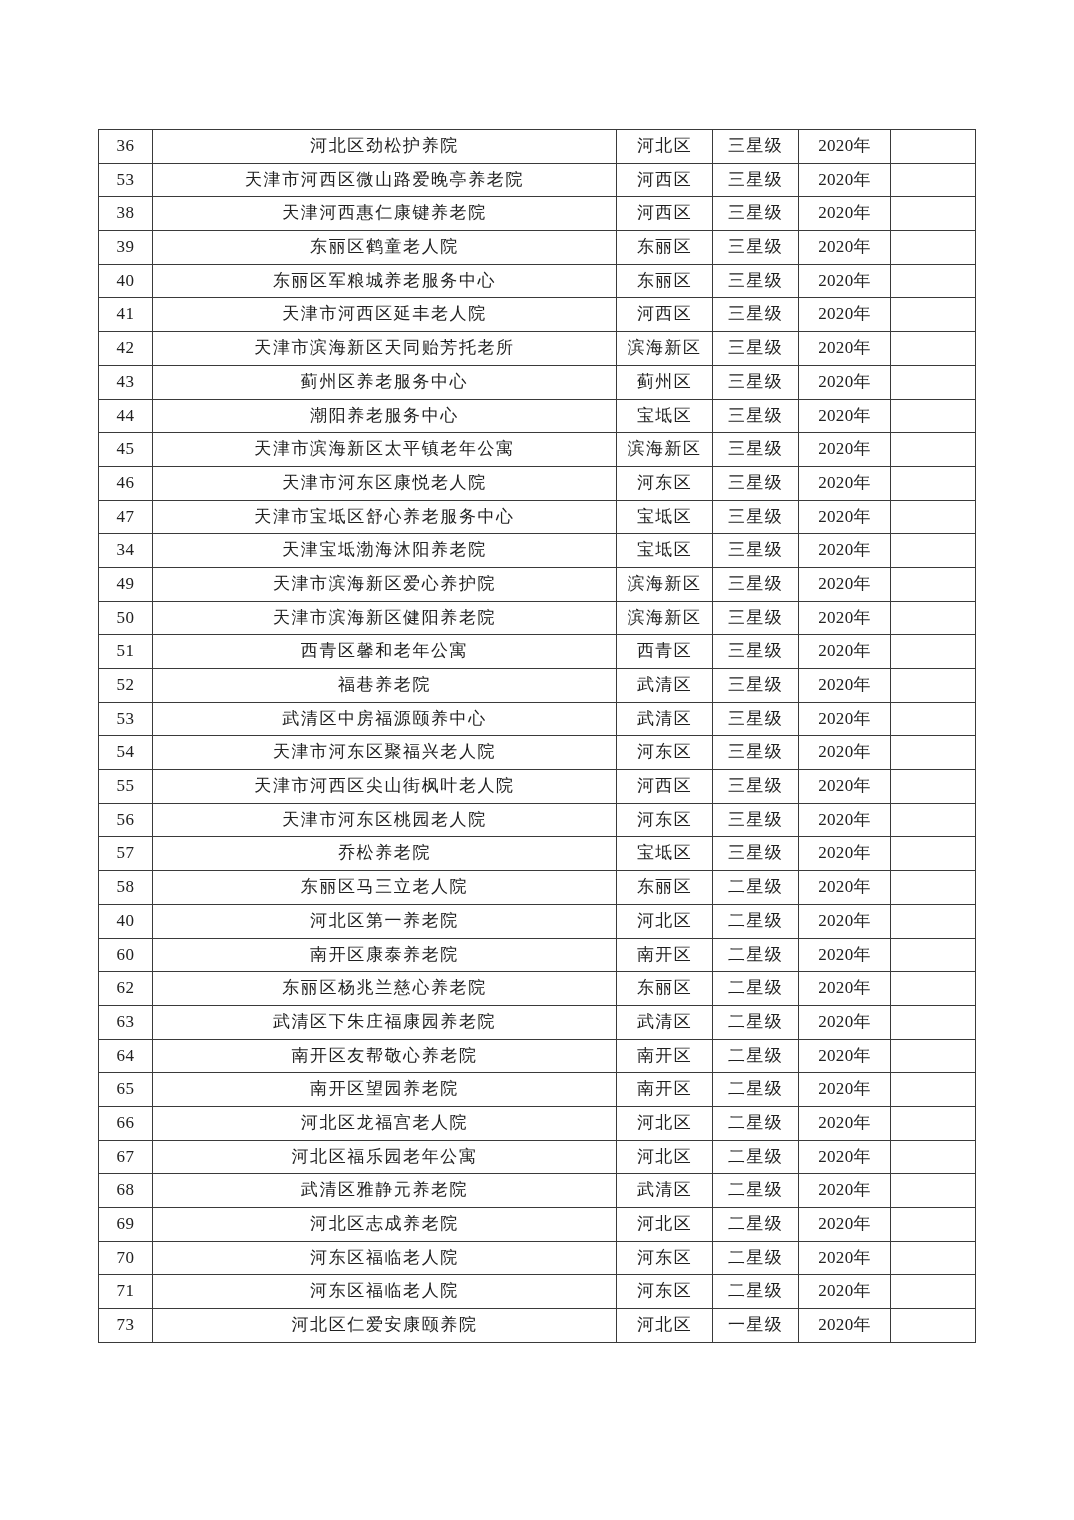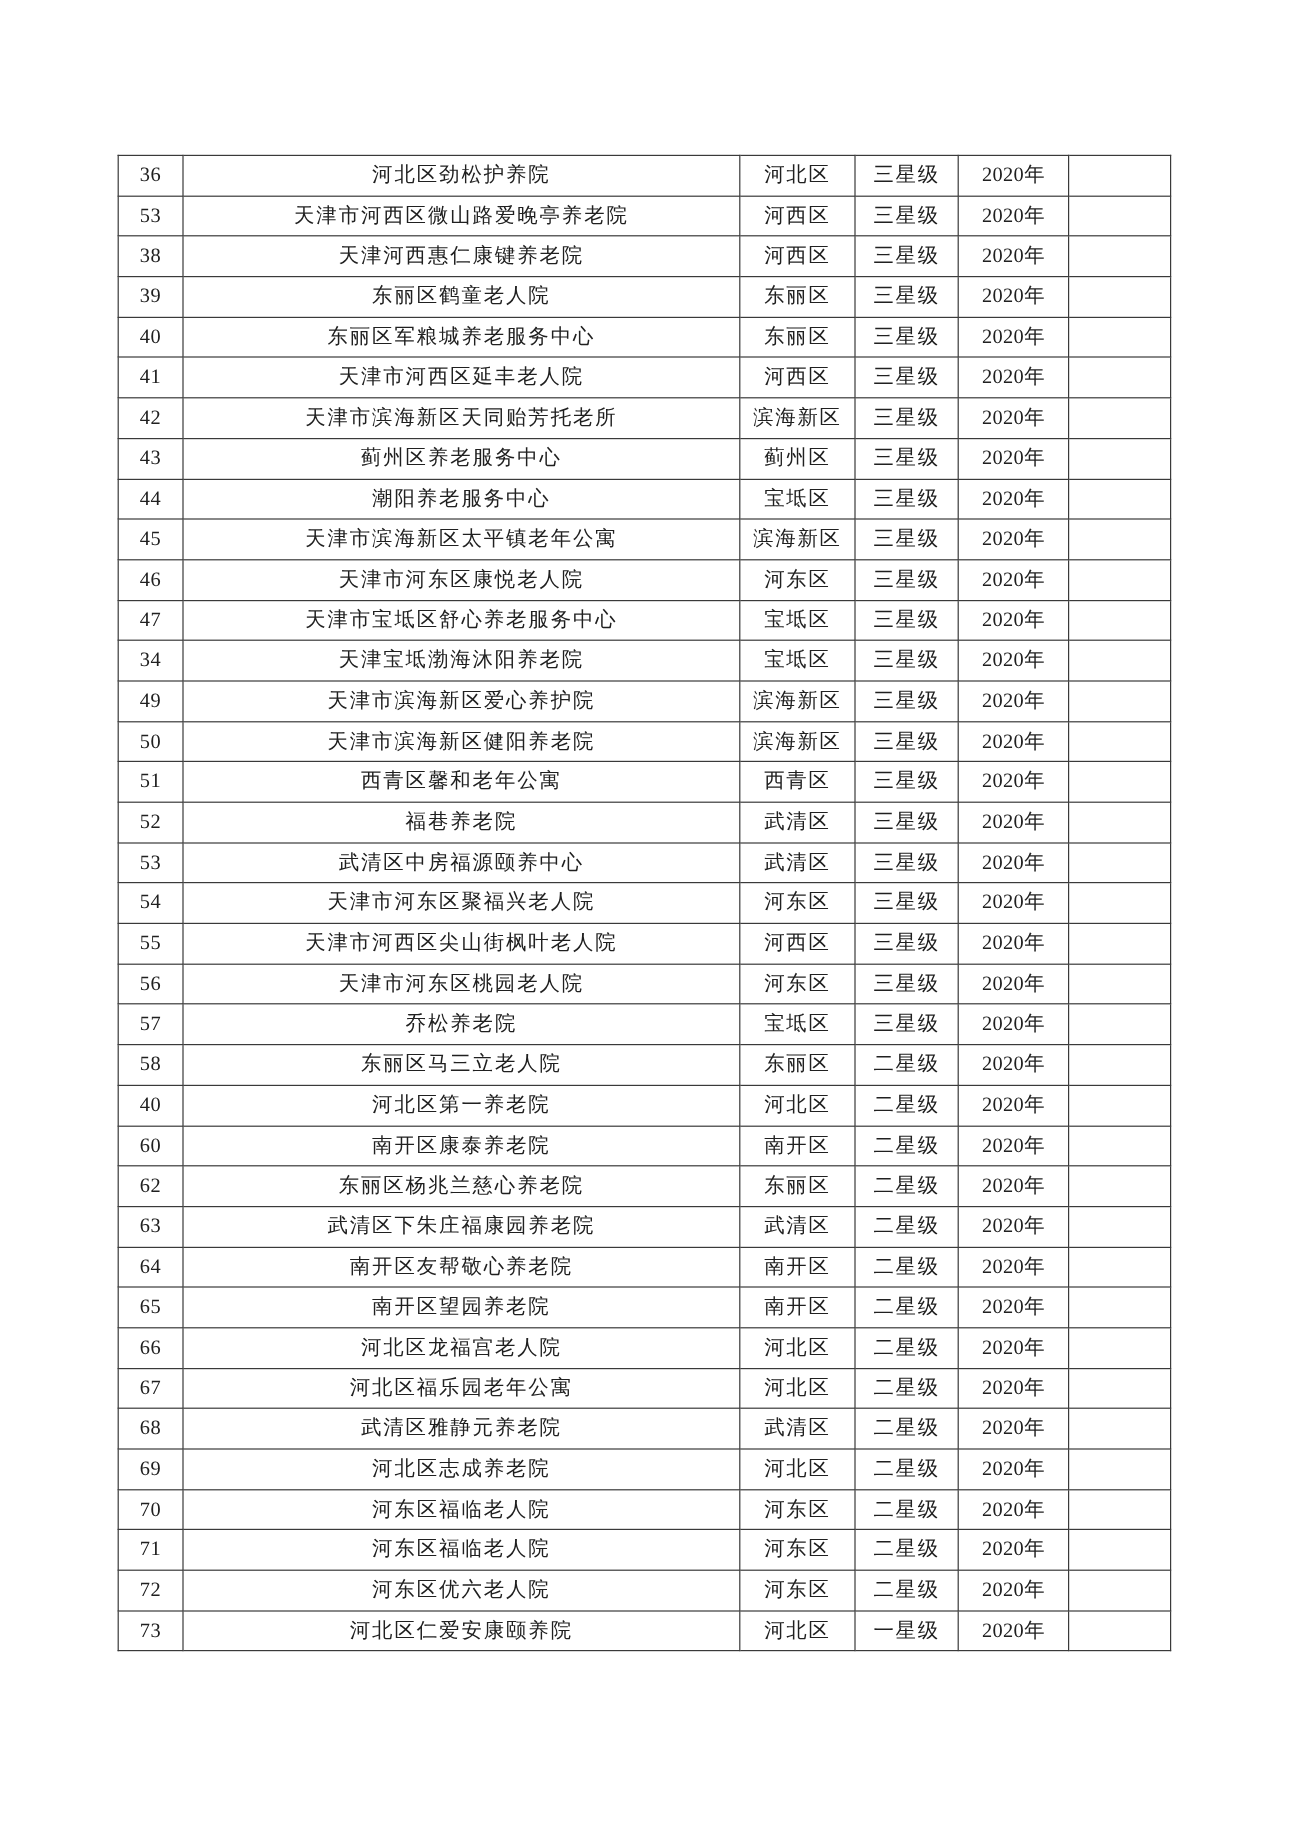--- a/index.html
+++ b/index.html
@@ -369,28 +369,20 @@
           </tr>
           <tr>
             <td class="idx">71</td>
             <td class="name">河东区福临老人院</td>
             <td class="dist">河东区</td>
             <td class="star">二星级</td>
             <td class="year">2020年</td>
             <td class="blank"></td>
           </tr>
           <tr>
-            <td class="idx">72</td>
-            <td class="name">河东区优六老人院</td>
-            <td class="dist">河东区</td>
-            <td class="star">二星级</td>
-            <td class="year">2020年</td>
-            <td class="blank"></td>
-          </tr>
-          <tr>
             <td class="idx">73</td>
             <td class="name">河北区仁爱安康颐养院</td>
             <td class="dist">河北区</td>
             <td class="star">一星级</td>
             <td class="year">2020年</td>
             <td class="blank"></td>
           </tr>
         </tbody>
     </table>
   </div>

